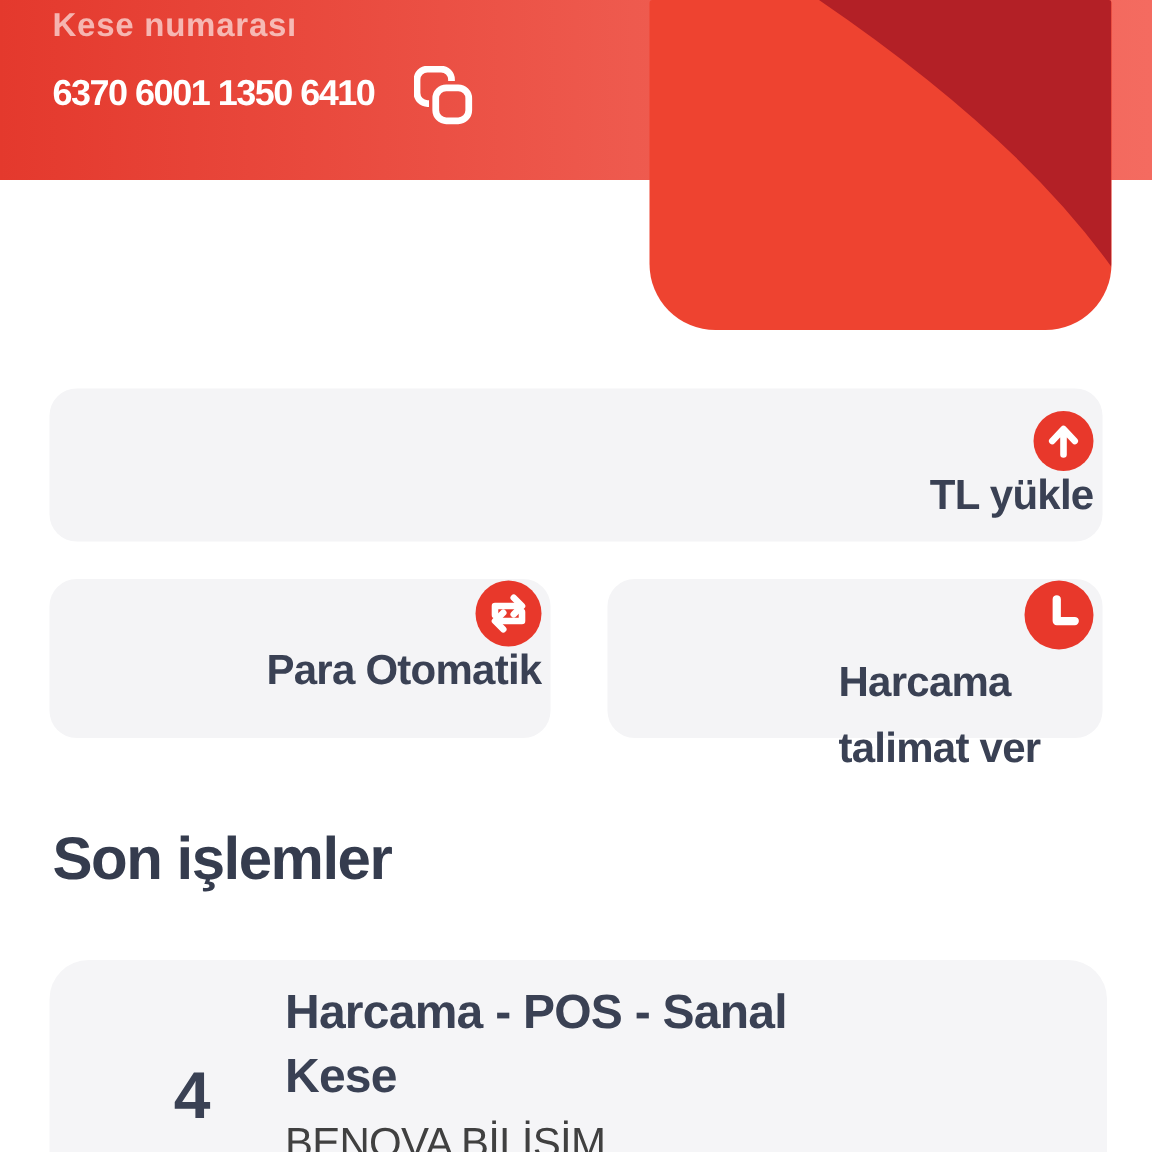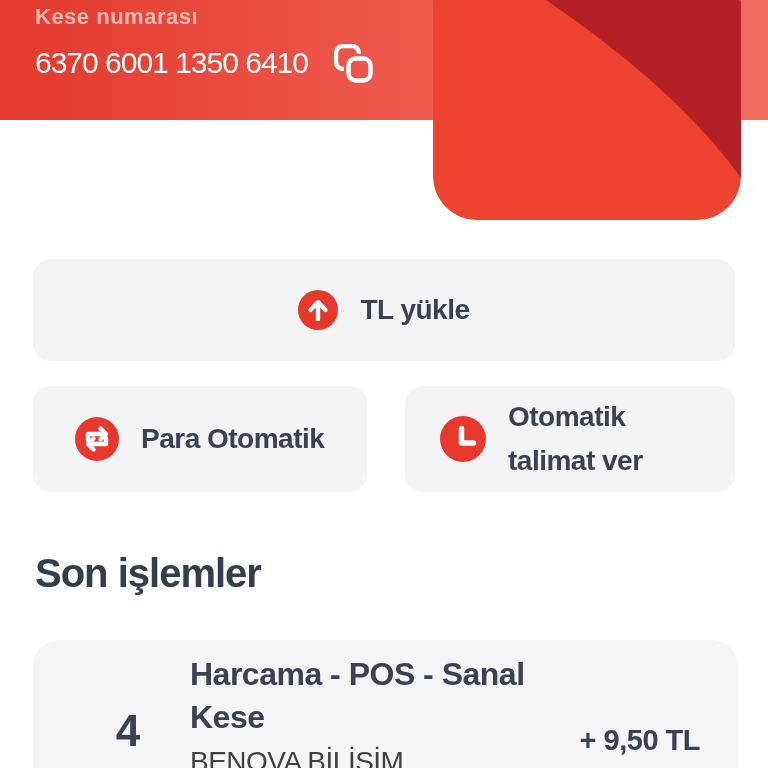--- a/index.html
+++ b/index.html
@@ -14,34 +14,35 @@
     position:absolute;left:0;top:0;width:768px;height:120px;
     background:linear-gradient(90deg,#e4392d 0%,#ee5a4e 55%,#f46b60 100%);
   }
   .banner-inner{position:absolute;left:35px;top:4px;}
   .card-label{
     font-size:22px;font-weight:700;letter-spacing:.5px;
     color:rgba(255,255,255,.62);
   }
   .card-number-row{display:flex;align-items:center;margin-top:12px;}
   .card-number{
-    color:#ffffff;font-size:30px;font-weight:400;letter-spacing:-1px;
+    color:#ffffff;font-size:24px;font-weight:700;letter-spacing:-1px;
   }
   .copy-btn{margin-left:24px;width:42px;height:42px;background:transparent;border:none;padding:0;cursor:pointer;display:flex;align-items:center;justify-content:center;}
   
   .mini-card{
     position:absolute;left:433px;top:0;width:308px;height:220px;
     background:#ee4330;border-radius:2px 2px 44px 44px;overflow:hidden;
   }
   .mini-card svg{position:absolute;left:0;top:0;}
   
   .action-btn{
     position:absolute;background:#f4f4f6;border:none;border-radius:18px;
-    display:flex;align-items:center;cursor:pointer;
+    display:flex;align-items:flex-end;cursor:pointer;
     font-family:"Liberation Sans", sans-serif;
+    flex-direction:column;
   }
   .btn-topup{left:33px;top:259px;width:702px;height:102px;justify-content:center;}
   .btn-transfer{left:33px;top:386px;width:334px;height:106px;padding-left:42px;}
   .btn-auto{left:405px;top:386px;width:330px;height:106px;padding-left:35px;}
   .icon-circle{
     background:#e8382b;border-radius:50%;flex:none;
     display:flex;align-items:center;justify-content:center;
   }
   .circ-40{width:40px;height:40px;}
   .circ-44{width:44px;height:44px;}
@@ -133,25 +134,24 @@
   </span>
   <span class="btn-label">Para Otomatik</span>
 </button>
 
 <button class="action-btn btn-auto">
   <span class="icon-circle circ-46">
     <svg width="46" height="46" viewBox="0 0 46 46">
       <path d="M21.5,12.5 L21.5,27 L33.5,27" fill="none" stroke="#ffffff" stroke-width="5.5" stroke-linecap="round" stroke-linejoin="round"></path>
     </svg>
   </span>
-  <span class="btn-label two-line">Otomatik talimat ver</span>
+  <span class="btn-label two-line">Harcama talimat ver</span>
 </button>
 
 <div class="section-heading">Son işlemler</div>
 
 <div class="txn-card">
   <div class="txn-day">4</div>
   <div class="txn-details">
     <div class="txn-title">Harcama - POS - Sanal Kese</div>
     <div class="txn-merchant">BENOVA BİLİŞİM</div>
   </div>
-  <div class="txn-amount">+ 9,50 TL</div>
 </div>
 
 </body></html>

